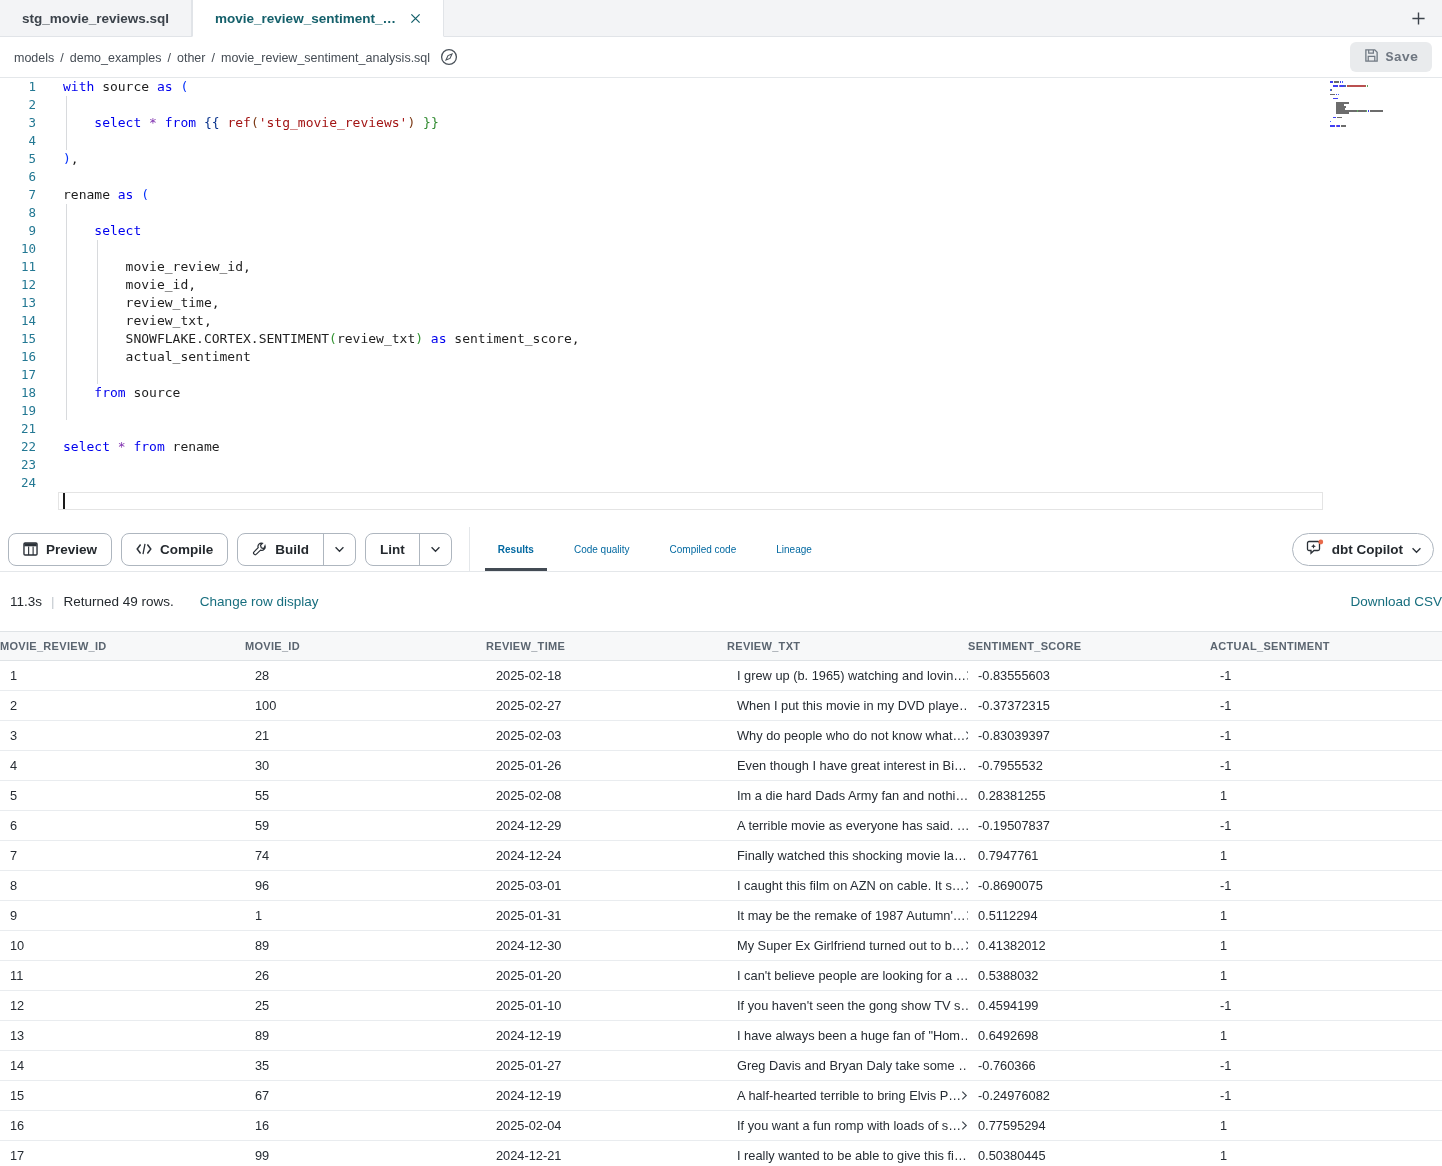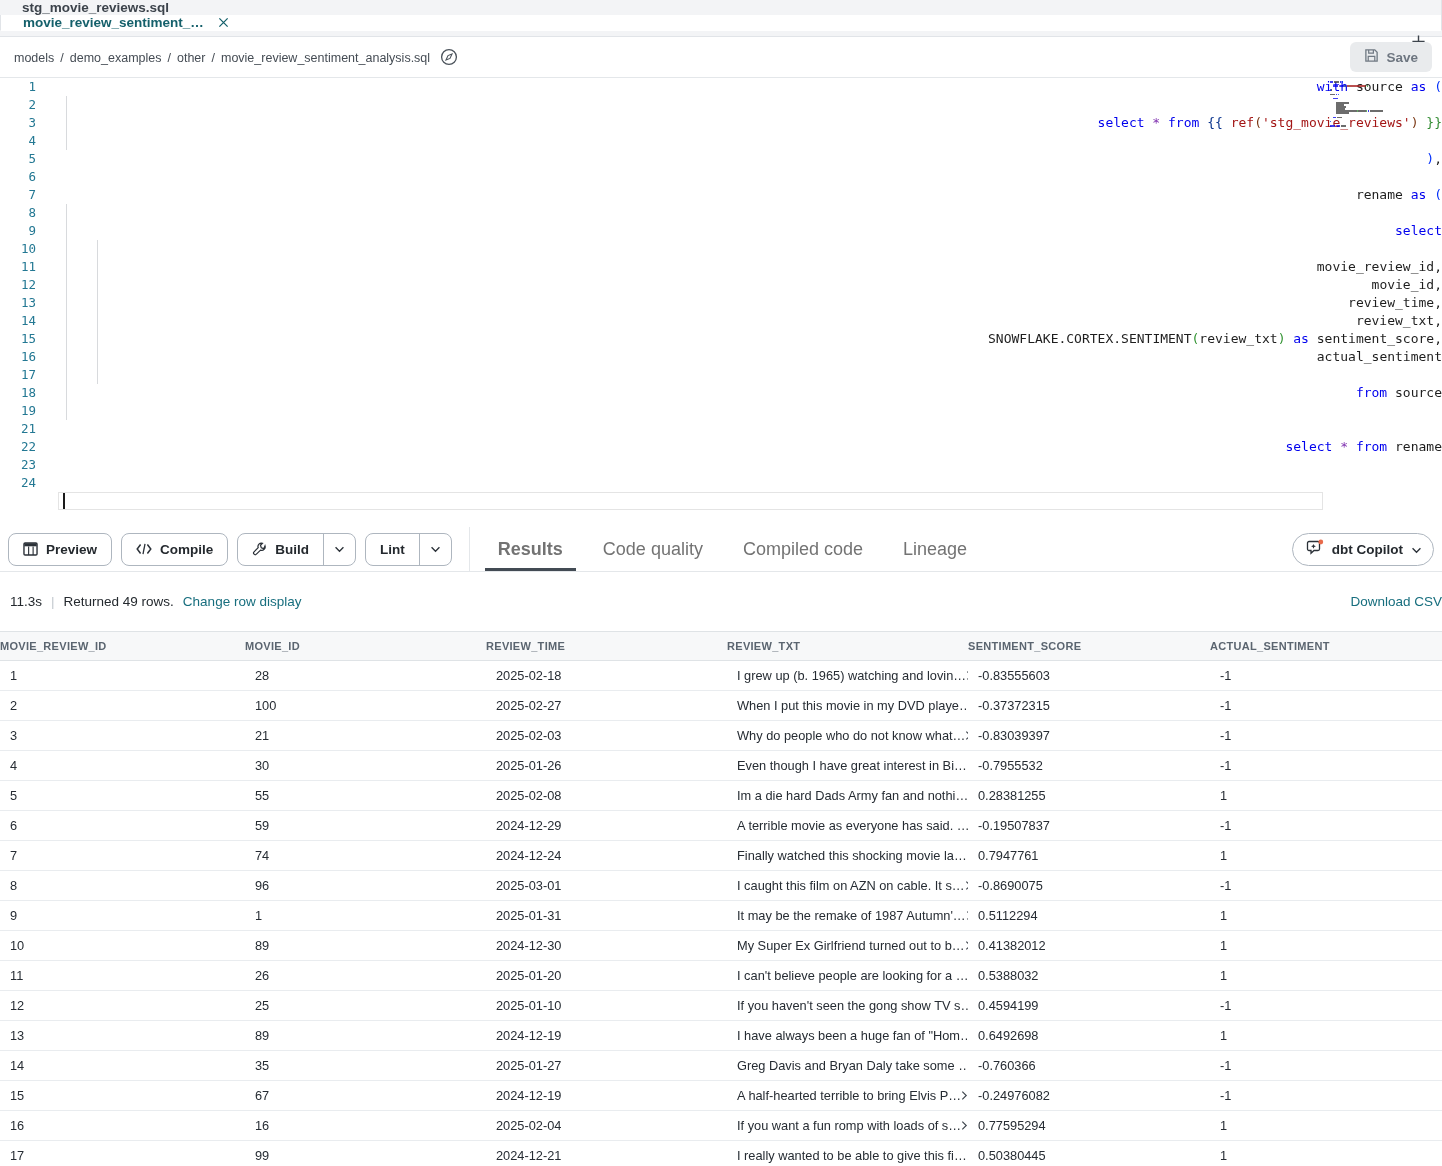--- a/index.html
+++ b/index.html
@@ -2,60 +2,60 @@
 <html><head>
 <meta charset="utf-8">
 <style>
   * { box-sizing: border-box; }
   body {
     width: 1442px; height: 1166px; margin: 0; overflow: hidden;
     background: #fff; color: #24292e;
     font-family: "Liberation Sans", sans-serif;
   }
   
-  .tabbar { height: 37px; background: #f3f4f6; border-bottom: 1px solid #e1e4e8; display: flex; align-items: stretch; flex-direction: column; }
+  .tabbar { height: 37px; background: #f3f4f6; border-bottom: 1px solid #e1e4e8; display: flex; align-items: stretch; }
   .tab { display: flex; align-items: center; padding: 0 22px; font-size: 13.5px; font-weight: 700; color: #3c434b; border-right: 1px solid #e1e4e8; cursor: pointer; }
   .tab.active { background: #fff; color: #15606b; margin-bottom: -1px; border-bottom: 1px solid #fff; border-left: 1px solid #e1e4e8; }
   .tab .close { margin-left: 14px; display: flex; align-items: center; cursor: pointer; }
   .tab-plus { margin-left: auto; align-self: center; margin-right: 10px; padding: 4px 6px; cursor: pointer; display: flex; }
   
   .crumbbar { height: 41px; background: #fff; border-bottom: 1px solid #e4e7ea; display: flex; align-items: center; padding: 0 10px 0 14px; }
   .crumb, .crumb-sep { font-size: 12.5px; color: #454c54; }
   .crumb-sep { margin: 0 6px; }
   .crumb-icon { margin-left: 10px; display: flex; align-items: center; }
-  .save-btn { margin-left: auto; height: 30px; padding: 0 14px; background: #e9ebed; border: none; border-radius: 6px; color: #6e7680; font-size: 13.5px; font-weight: 700; display: flex; align-items: center; gap: 7px; font-family: Liberation Sans, sans-serif; cursor: default; }
+  .save-btn { margin-left: auto; height: 30px; padding: 0 14px; background: #e9ebed; border: none; border-radius: 6px; color: #6e7680; font-size: 13.5px; font-weight: 700; display: flex; align-items: center; gap: 7px; font-family: Liberation Mono, monospace; cursor: default; }
   
   .editor { position: relative; height: 449px; background: #fff; font-family: "DejaVu Sans Mono", monospace; font-size: 13px; line-height: 18px; }
   .code-line { display: flex; height: 18px; white-space: pre; }
   .lnum { width: 46px; flex: none; text-align: right; padding-right: 10px; color: #237893; font-size: 12.5px; }
-  .ltext { position: relative; padding-left: 17px; flex: 1; color: #1e1e1e; text-align: right; }
+  .ltext { position: relative; padding-left: 17px; flex: 1; color: #1e1e1e; }
   .guide { position: absolute; top: 0; bottom: 0; width: 1px; background: #d8dadd; }
   .tk-kw { color: #0000ee; } .tk-b1 { color: #0431fa; } .tk-b2 { color: #319331; }
   .tk-b3 { color: #7b3814; } .tk-red { color: #a31515; } .tk-op { color: #8033b0; }
   .tk-jo { color: #09338c; } .tk-jc { color: #2f8a2f; } .tk-pl { color: #1e1e1e; }
   .curline { position: absolute; left: 58px; top: 414px; width: 1265px; height: 18px; border: 1px solid #e4e4e4; }
   .caret { position: absolute; left: 63px; top: 415px; width: 2px; height: 16px; background: #1a1a1a; }
   .minimap { position: absolute; left: 1330px; top: 3px; width: 68px; }
   .mini-line { height: 1.6px; margin-bottom: 0.5px; white-space: nowrap; font-size: 0; }
   .mini-seg { display: inline-block; height: 100%; vertical-align: top; opacity: .75; }
   
   .toolbar { height: 45px; border-bottom: 1px solid #e4e7ea; display: flex; align-items: center; padding: 0 8px 0 8px; }
   .act-btn { height: 33px; border: 1px solid #aeb6bf; border-radius: 8px; background: #fff; display: flex; align-items: center; font-size: 13.5px; font-weight: 600; color: #24292e; margin-right: 9px; overflow: hidden; }
   .act-main { display: flex; align-items: center; gap: 8px; padding: 0 14px; height: 100%; cursor: pointer; }
   .act-chev { border-left: 1px solid #aeb6bf; height: 100%; display: flex; align-items: center; padding: 0 10px; cursor: pointer; }
   .tb-divider { width: 1px; align-self: stretch; background: #e4e7ea; margin: 0 8px; }
-  .ptab { padding: 0 20px; font-size: 18px; color: #737373; height: 44px; display: flex; align-items: center; position: relative; cursor: pointer; }
+  .ptab { padding: 0 20px; font-size: 10px; color: #0369a1; height: 44px; display: flex; align-items: center; position: relative; cursor: pointer; }
   .ptab.active { font-weight: 600; }
   .ptab.active::after { content: ""; position: absolute; left: 7px; right: 7px; bottom: 0; height: 3px; background: #434b54; }
   .copilot { margin-left: auto; height: 33px; border: 1px solid #aeb6bf; border-radius: 17px; background: #fff; display: flex; align-items: center; gap: 8px; padding: 0 11px 0 13px; font-size: 13.5px; font-weight: 600; color: #24292e; font-family: inherit; cursor: pointer; }
   
   .infobar { height: 59px; display: flex; align-items: center; padding: 0 10px; font-size: 13.5px; }
   .info-pipe { color: #c2c8ce; margin: 0 9px; }
   .link { color: #176e7e; cursor: pointer; }
-  .link-change { margin-left: 9px; text-align: right; }
+  .link-change { margin-left: 26px; text-align: right; }
   .link-download { margin-left: auto; margin-right: -10px; }
   
   .grid { font-size: 12.8px; }
   .thead, .tr { display: grid; grid-template-columns: 245px 241px 241px 241px 242px 1fr; align-items: center; }
   .thead { height: 30px; background: #f7f8f9; border-top: 1px solid #dfe3e6; border-bottom: 1px solid #dfe3e6; }
   .th { font-size: 11px; font-weight: 700; color: #5b6570; letter-spacing: .3px; }
   .tr { height: 30px; border-bottom: 1px solid #e9ecef; }
   .td { padding-left: 10px; color: #262c33; white-space: nowrap; overflow: hidden; }
   .td-review { display: flex; align-items: center; }
   .rt-chev { margin-left: auto; margin-right: 26px; display: flex; align-items: center; cursor: pointer; }

